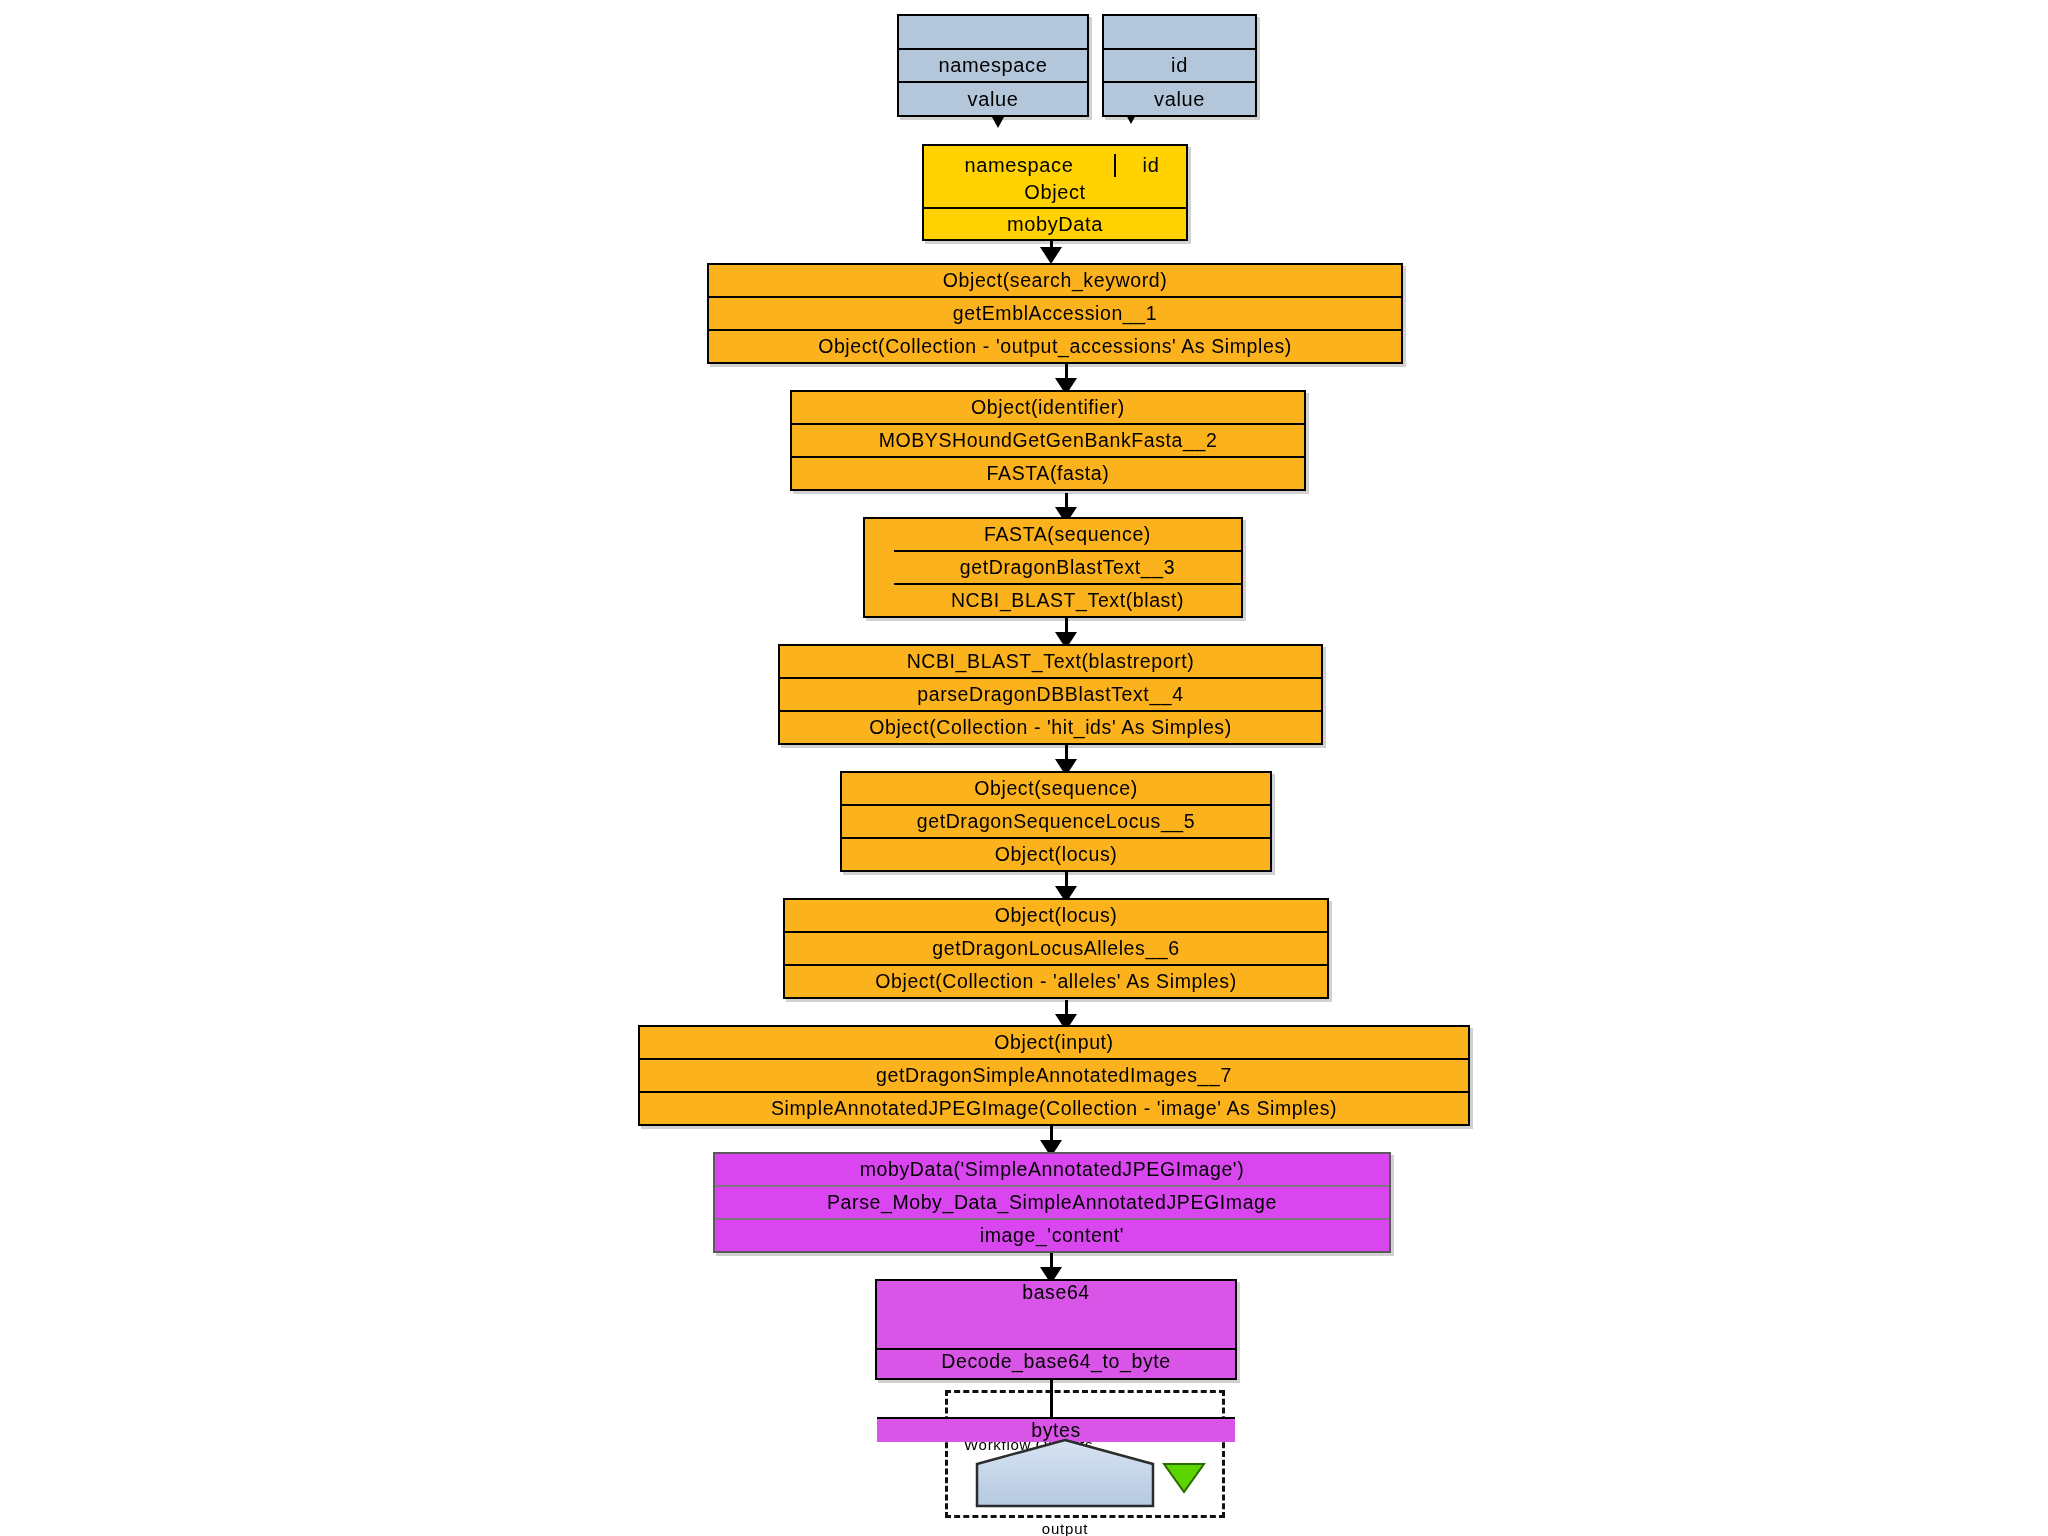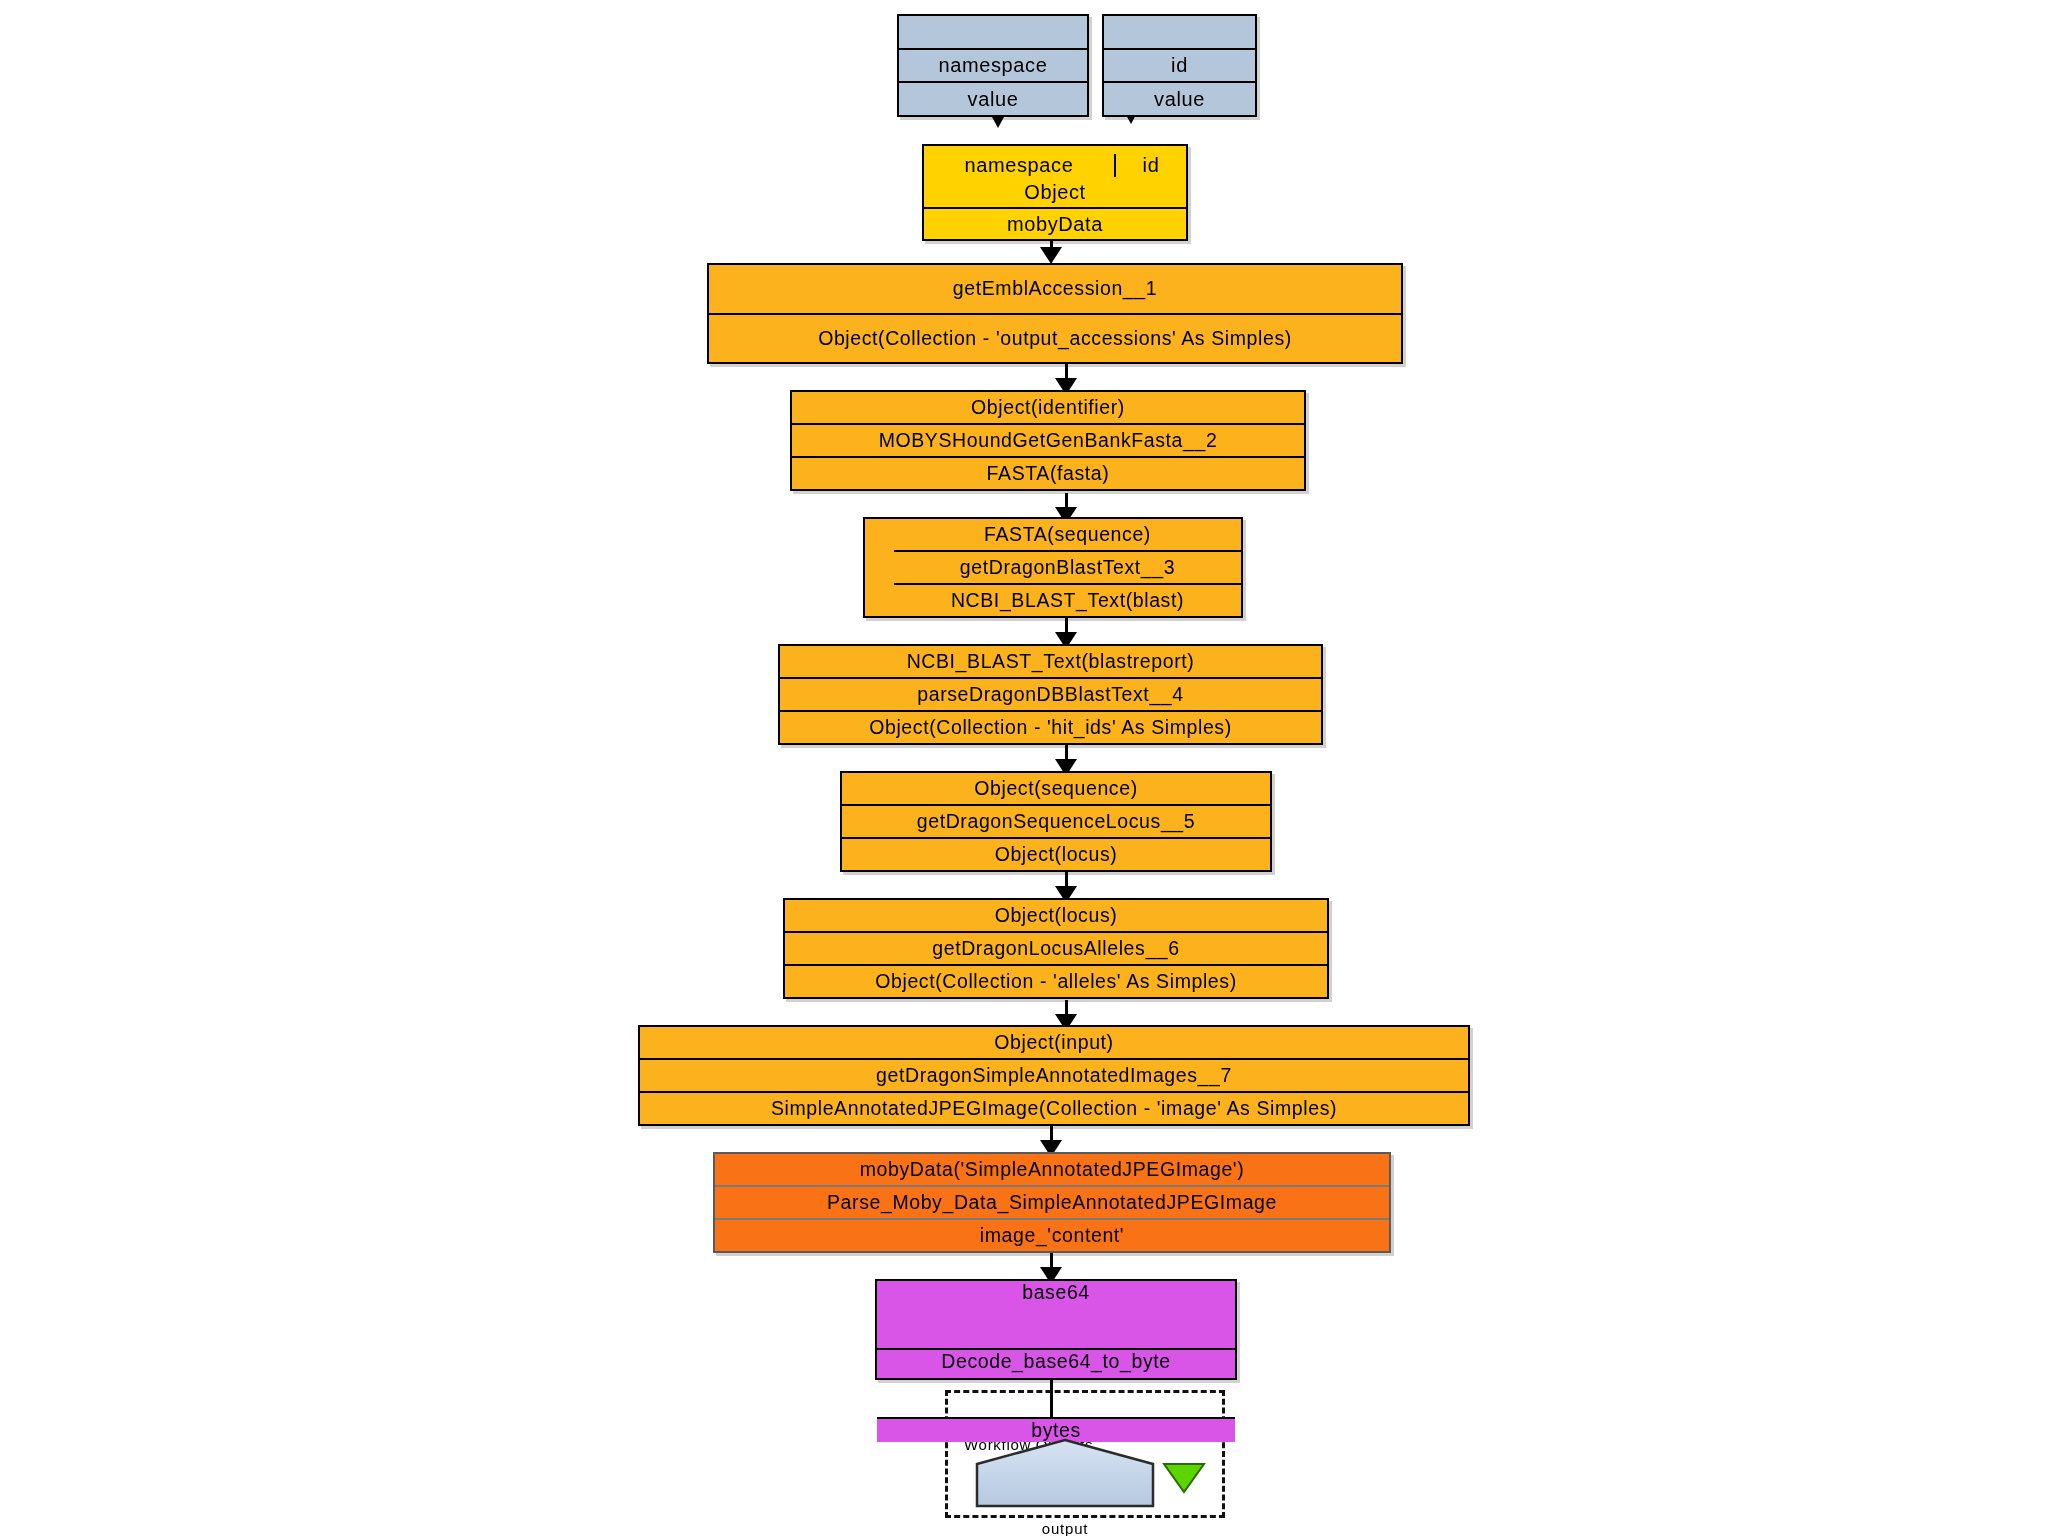--- a/index.html
+++ b/index.html
@@ -51,21 +51,21 @@
   .blue  { background: #b4c6d9; }
   .blue .row { background: #b4c6d9; }
 
   .yellow { background: #ffd200; }
   .yellow .row { background: #ffd200; }
 
   .orange { background: #fbb21c; }
   .orange .row { background: #fbb21c; }
 
   .white-box { background: #ffffff; border: 2px solid #5a5a5a; }
-  .white-box .row { background: #f97316; border-color: #5a5a5a; }
+  .white-box .row { background: #d946ef; border-color: #5a5a5a; }
   .white-box .row + .row { border-top: 2px solid #7a7a7a; }
 
   .purple { background: #d955e8; border: 2px solid #000; }
   .purple .row { background: #d955e8; }
 
   
   .shadowed { box-shadow: 3px 3px 0 rgba(0,0,0,0.18); }
 
   
   .split-row {
@@ -238,20 +238,21 @@
   <div class="node yellow shadowed fs18" style="left:922px; top:136px; width:266px; height:97px;">
     <div class="split-row">
       <div class="cell fs18" style="flex:0 0 190px;">namespace</div>
       <div class="cell fs18" style="flex:1 1 auto;">id</div>
     </div>
     <div class="row">Object</div>
     <div class="row">mobyData</div>
   </div>
 
   <div class="node orange shadowed fs19" style="left:707px; top:263px; width:696px; height:101px;">
+    <div class="row">Object(search_keyword)</div>
     <div class="row">getEmblAccession__1</div>
     <div class="row">Object(Collection - 'output_accessions' As Simples)</div>
   </div>
 
   <div class="node orange shadowed fs19" style="left:790px; top:390px; width:516px; height:101px;">
     <div class="row">Object(identifier)</div>
     <div class="row">MOBYSHoundGetGenBankFasta__2</div>
     <div class="row">FASTA(fasta)</div>
   </div>
 

